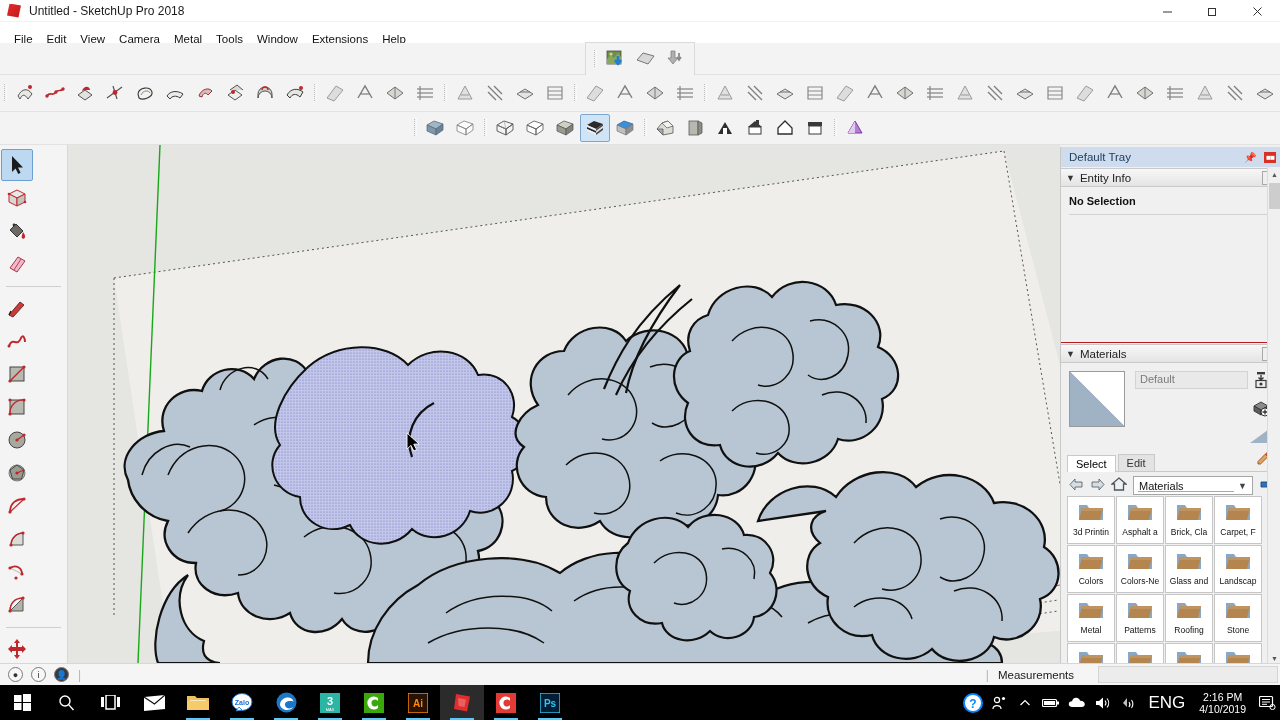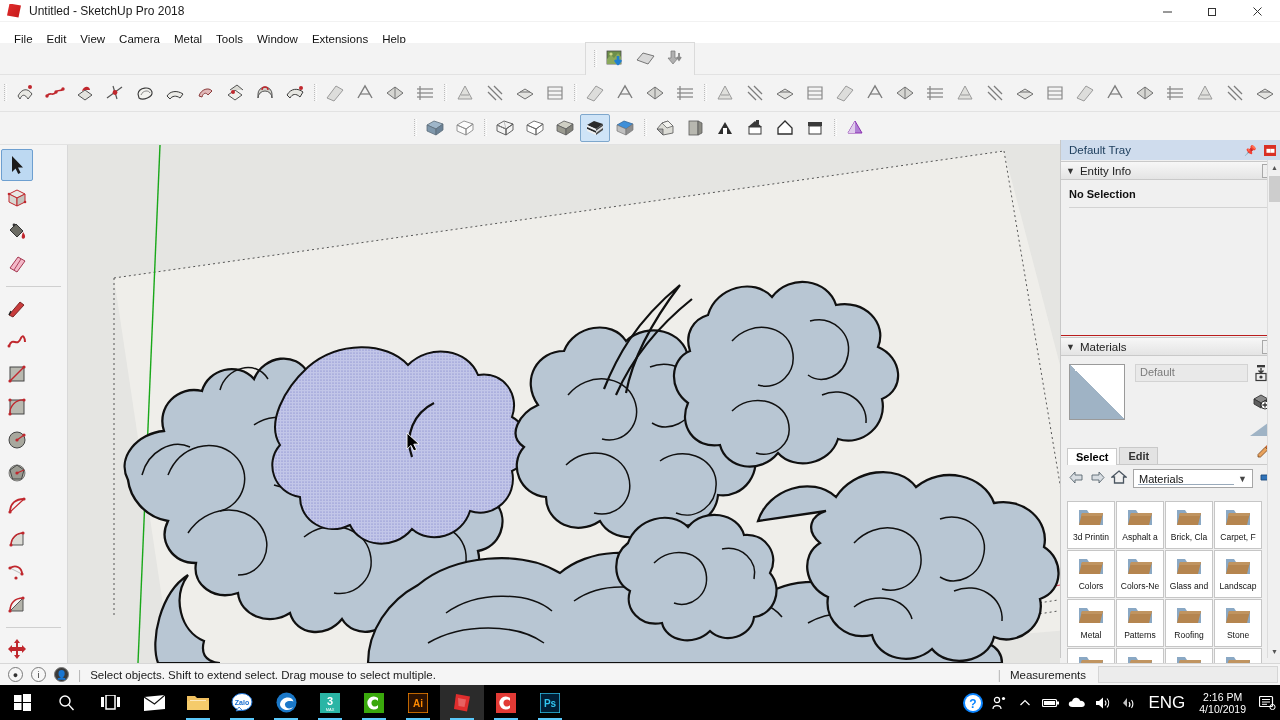--- a/index.html
+++ b/index.html
@@ -72,21 +72,21 @@
     background:#cfcfcf; }
 
   
   .viewport {
     position:absolute; left:68px; top:145px; width:992px; height:518px;
     background:#e5e5e2; overflow:hidden;
   }
   .vp-svg { position:absolute; left:0; top:0; }
 
   
-  .tray { position:absolute; left:1060px; top:140px; width:220px; height:518px;
+  .tray { position:absolute; left:1060px; top:147px; width:220px; height:518px;
     background:#f0f0f0; border-left:1px solid #c8c8c8; }
   .tray-head { height:20px; background:#cfdced; display:flex; align-items:center;
     padding:0 4px 0 8px; position:relative; }
   .tray-head .t { font-size:11.5px; color:#20405f; flex:1; }
   .tray-pin { font-size:10px; color:#2b4a6b; margin-right:8px; }
   .tray-x { background:#d93025; color:#fff; font-size:8px; padding:0 2px; line-height:11px;
      letter-spacing:-1px; }
 
   .panel-head { height:19px; background:linear-gradient(to bottom,#f7f7f7,#e4e4e4);
     border:1px solid #c9c9c9; border-left:none; border-right:none;
@@ -106,31 +106,31 @@
   .mat-swatch::after{ content:""; position:absolute; inset:0;
     background:linear-gradient(to bottom left,#ffffff 0 50%,#9fb3c5 50% 100%); }
   .mat-name { flex:1; margin-left:10px; }
   .mat-input { height:18px; background:#e9e9e9; border:1px solid #d3d3d3; font-size:11px;
     color:#7b7b7b; padding:1px 4px; }
   .mat-side { width:26px; display:flex; flex-direction:column; align-items:center; gap:5px; }
 
   .tabs { display:flex; align-items:flex-end; height:19px; margin-left:6px; border-bottom:1px solid #c9c9c9;
      margin-right:0; position:relative; }
   .tab { font-size:11px; padding:2px 8px 2px 8px; border:1px solid #c9c9c9; border-bottom:none;
-     background:#e3e3e3; color:#333; margin-right:2px;font-weight:bold; }
+     background:#e3e3e3; color:#333; margin-right:2px; }
   .tab.sel { background:#fff; color:#000; position:relative; top:1px; }
   .eyedrop { position:absolute; right:8px; bottom:1px; }
 
   .navrow { display:flex; align-items:center; height:24px; padding:3px 6px 0 8px; gap:6px; }
   .navsel { flex:1; height:19px; background:#fff; border:1px solid #a6a6a6; font-size:11px;
     display:flex; align-items:center; padding-left:5px; color:#111; position:relative; }
   .navsel .cv { position:absolute; right:5px; font-size:9px; color:#444; }
   .navsel .ul { position:absolute; left:4px; right:18px; bottom:2px; height:1px; background:#9ab; }
 
-  .matgrid { margin:12px 0 0 6px; width:198px; display:flex; flex-wrap:wrap;align-items:flex-end; }
+  .matgrid { margin:0 0 0 6px; width:198px; display:flex; flex-wrap:wrap;align-items:flex-end; }
   .mcell { width:48px; height:48px; border:1px solid #c6c6c6; background:#fff;
      display:flex; flex-direction:column; align-items:center; justify-content:flex-start;
      margin:0 1px 1px 0; overflow:hidden; }
   .mcell .fl { margin-top:5px; }
   .mcell .cap { font-size:8.5px; color:#111; white-space:nowrap; margin-top:1px; }
 
   .tray-scroll { position:absolute; right:0; top:20px; width:13px; bottom:0; background:#f0f0f0;
      border-left:1px solid #dcdcdc; }
   .tsc-thumb { position:absolute; top:16px; left:1px; width:11px; height:26px; background:#cdcdcd; }
   .tsc-arrow { position:absolute; left:0; width:13px; height:14px; display:flex;
@@ -138,21 +138,21 @@
 
   
   .statusbar { position:absolute; left:0; top:663px; width:1280px; height:22px;
     background:#f5f5f5; border-top:1px solid #d7d7d7; display:flex; align-items:center; }
   .sb-icon { width:15px; height:15px; border-radius:50%; border:1px solid #7a7a7a;
     margin-left:8px; display:flex; align-items:center; justify-content:center;
     font-size:9px; color:#333; background:#f7f7f7; }
   .sb-sep { margin:0 9px; color:#b5b5b5; font-size:12px; }
   .sb-text { font-size:11.5px; color:#1a1a1a; }
   .sb-meas { position:absolute; right:0; display:flex; align-items:center; height:22px; }
-  .meas-label { font-size:11.5px; color:#1a1a1a; margin-right:12px; }
+  .meas-label { font-size:11.5px; color:#1a1a1a; margin-right:24px; }
   .meas-box { width:180px; height:17px; background:#ececec; border:1px solid #d5d5d5; margin-right:2px;}
 
   
   .taskbar { position:absolute; left:0; top:685px; width:1280px; height:35px; background:#000000;
     display:flex; align-items:center; }
   .tk { width:44px; height:35px; display:flex; align-items:center; justify-content:center; position:relative;}
   .tk.run::after { content:""; position:absolute; bottom:0; left:10px; width:24px; height:2px;
      background:#5ac8fa; }
   .tk.active { background:#2b2b2b; }
   .tray-right { position:absolute; right:0; display:flex; align-items:center; height:35px; }
@@ -1139,21 +1139,20 @@
       <div class="tsc-thumb"></div>
       <div class="tsc-arrow" style="bottom:0">▼</div>
     </div>
   </div>
 
   <div class="statusbar">
     <div class="sb-icon">●</div>
     <div class="sb-icon">i</div>
     <div class="sb-icon" style="background:#3a3a3a;color:#fff;">👤</div>
     <span class="sb-sep">|</span>
-    <div class="sb-text">Select objects. Shift to extend select. Drag mouse to select multiple.</div>
     <div class="sb-meas">
       <span class="sb-sep">|</span>
       <span class="meas-label">Measurements</span>
       <span class="meas-box"></span>
     </div>
   </div>
 
   <div class="taskbar">
     <div class="tk">
       <svg width="17" height="17" viewBox="0 0 17 17">

